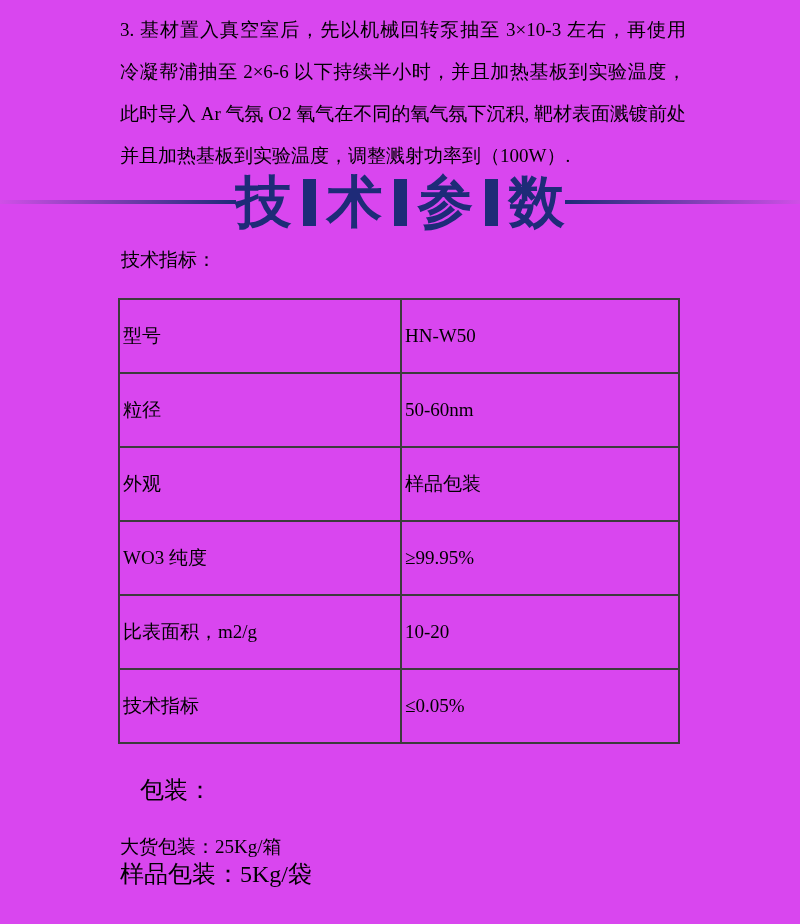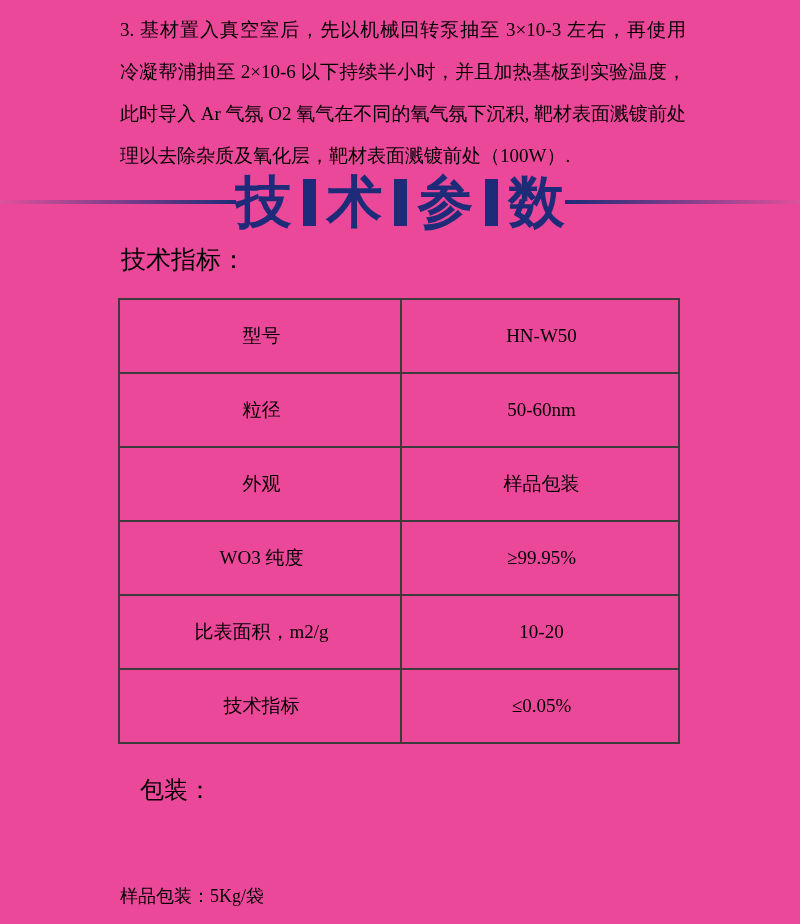--- a/index.html
+++ b/index.html
@@ -11,21 +11,21 @@
     width: 800px;
     height: 924px;
     font-family: "Liberation Serif", "DejaVu Serif", serif;
     color: #000000;
     overflow: hidden;
   }
   .page {
     position: relative;
     width: 800px;
     height: 924px;
-    background: #ec4899;
+    background: #d946ef;
   }
 
   
   .para {
     position: absolute;
     left: 120px;
     top: 9px;
     width: 566px;
     font-size: 19px;
   }
@@ -75,76 +75,75 @@
     height: 47px;
     background: #1e2b78;
     margin: 0 11px;
   }
 
   
   .table-caption {
     position: absolute;
     left: 121px;
     top: 248px;
-    font-size: 25px;
+    font-size: 19px;
     line-height: 24px;
   }
 
   
   .spec-table {
     position: absolute;
     left: 118px;
     top: 298px;
     width: 560px;
     border-collapse: collapse;
     table-layout: fixed;
   }
   .spec-table td {
     border: 2px solid #3c3c3c;
     height: 72px;
     font-size: 19px;
     padding: 0 0 0 3px;
     vertical-align: middle;
     white-space: nowrap;
     overflow: hidden;
-    text-align: center;
   }
   .spec-table col.c1 { width: 282px; }
   .spec-table col.c2 { width: 278px; }
 
   
   .pack-heading {
     position: absolute;
     left: 140px;
     top: 774px;
     font-size: 24px;
   }
   .pack-line-1 {
     position: absolute;
     left: 120px;
     top: 834px;
     font-size: 19px;
   }
   .pack-line-2 {
     position: absolute;
     left: 120px;
-    top: 884px;
-    font-size: 18px;
+    top: 858px;
+    font-size: 24px;
   }
 </style>
 </head>
 <body>
 
 <div class="page">
 
   <div class="para">
     <div class="para-line fill">3. 基材置入真空室后，先以机械回转泵抽至 3×10-3 左右，再使用</div>
-    <div class="para-line fill">冷凝帮浦抽至 2×10-6 以下持续半小时，并且加热基板到实验温度，</div>
+    <div class="para-line fill">冷凝帮浦抽至 2×6-6 以下持续半小时，并且加热基板到实验温度，</div>
     <div class="para-line fill">此时导入 Ar 气氛 O2 氧气在不同的氧气氛下沉积, 靶材表面溅镀前处</div>
-    <div class="para-line">理以去除杂质及氧化层，靶材表面溅镀前处（100W）.</div>
+    <div class="para-line">并且加热基板到实验温度，调整溅射功率到（100W）.</div>
   </div>
 
   <div class="banner">
     <div class="banner-line left"></div>
     <div class="banner-text">
       <span class="banner-char">技</span>
       <span class="banner-sep"></span>
       <span class="banner-char">术</span>
       <span class="banner-sep"></span>
       <span class="banner-char">参</span>
@@ -183,15 +182,16 @@
         <td>10-20</td>
       </tr>
       <tr>
         <td>技术指标</td>
         <td>≤0.05%</td>
       </tr>
     </tbody>
   </table>
 
   <div class="pack-heading">包装：</div>
+  <div class="pack-line-1">大货包装：25Kg/箱</div>
   <div class="pack-line-2">样品包装：5Kg/袋</div>
 
 </div>
 
 </body></html>

